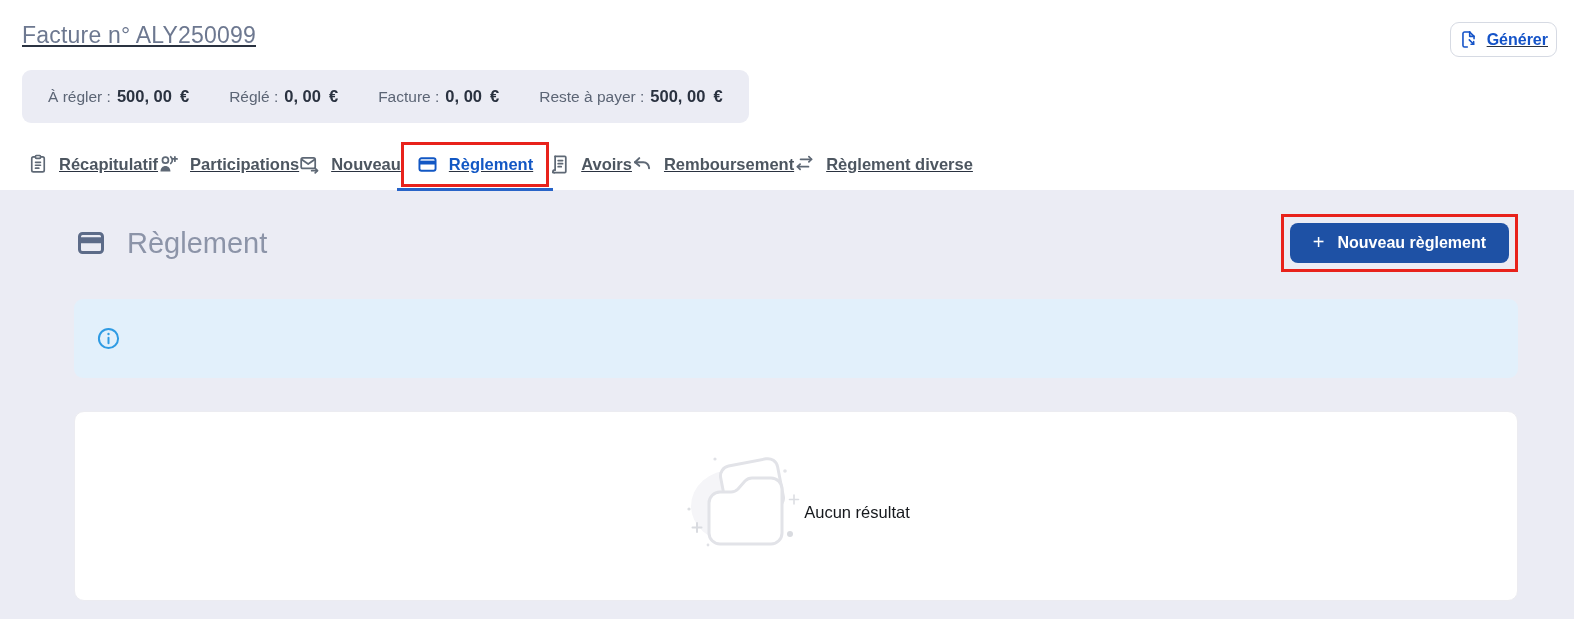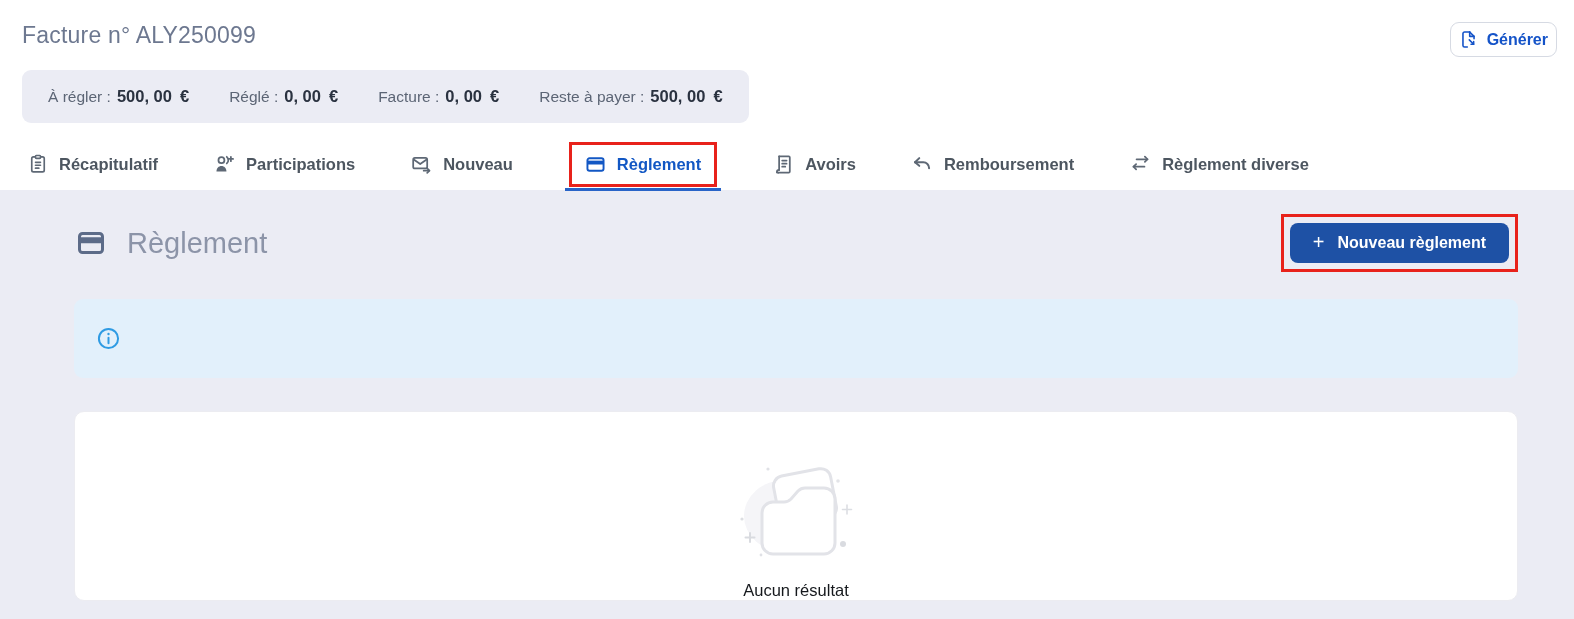--- a/index.html
+++ b/index.html
@@ -6,21 +6,21 @@
   html,body { width:1574px; height:619px; }
   body {
     font-family:"Liberation Sans", sans-serif;
     background:#ffffff;
     display:flex; flex-direction:column;
     overflow:hidden;
     color:#2a3240;
   }
 
   
-  .top { height:190px; flex:0 0 auto; background:#fff; position:relative; }
+  .top { height:190px; flex:0 0 auto; background:#fff; position:relative;text-decoration:underline; }
 
   .title-row { display:flex; justify-content:space-between; align-items:flex-start; padding:22px 17px 0 22px; }
   .page-title { font-size:23px; color:#6d7890; letter-spacing:.2px; }
 
   .generate-btn {
     display:flex; align-items:center; gap:9px;
     background:#fff; border:1px solid #d6dae3; border-radius:9px;
     padding:7px 8px; color:#1453c8; font-weight:bold; font-size:16px;
     cursor:pointer; font-family:inherit;
   }
@@ -30,21 +30,21 @@
     margin:13px 0 0 22px;
     display:inline-flex; align-items:baseline; gap:40px;
     background:#ebecf4; border-radius:9px; padding:17px 26px;
   }
   .sum-item { white-space:nowrap; }
   .sum-label { color:#5c6575; font-size:15.5px; }
   .sum-value { color:#2a3240; font-weight:bold; font-size:16.5px; margin-left:6px; }
   .sum-cur   { color:#2a3240; font-weight:bold; font-size:16.5px; margin-left:8px; }
 
   
-  .tabs-row { display:flex; align-items:center; gap:56px; padding-left:28px; margin-top:15px; height:52px; }
+  .tabs-row { display:flex; align-items:center; padding-left:28px; margin-top:15px; height:52px; }
   .tab { display:flex; align-items:center; gap:11px; color:#4d5660; font-weight:bold; font-size:16.5px; cursor:pointer; white-space:nowrap; }
   .tab .ticon { color:#5e6875; display:flex; }
   .tab.active { color:#1257c4; }
   .tab.active .ticon { color:#1257c4; }
   .tab-highlight { position:relative; border:3px solid #e8221b; padding:9px 13px; }
   .tab-underline { position:absolute; left:-7px; right:-7px; bottom:-7px; height:3px; background:#2864c8; }
 
   
   .content { flex:1; background:#ebecf4; padding:24px 56px 0 74px; }
 
@@ -63,21 +63,21 @@
 
   .info-banner {
     margin-top:27px; background:#e2f0fb; border-radius:9px;
     display:flex; align-items:center; min-height:79px; padding:12px 20px 12px 0;
   }
   .info-icon-wrap { width:68px; flex:0 0 auto; display:flex; justify-content:center; color:#2f9be3; }
   .info-text { font-size:15.5px; color:#2b333f; line-height:26.5px; }
 
   .results-card {
     margin-top:33px; background:#fff; border:1px solid #ececf1; border-radius:10px;
-    height:190px; display:flex; flex-direction:column; align-items:center; justify-content:flex-end;
+    height:190px; display:flex; flex-direction:row; align-items:center; justify-content:center;
   }
   .empty-msg { font-size:16.5px; color:#15181c; margin-top:12px; }
 </style>
 </head>
 <body>
 
 <div class="top">
 
   <div class="title-row">
     <div class="page-title">Facture n° ALY250099</div>

